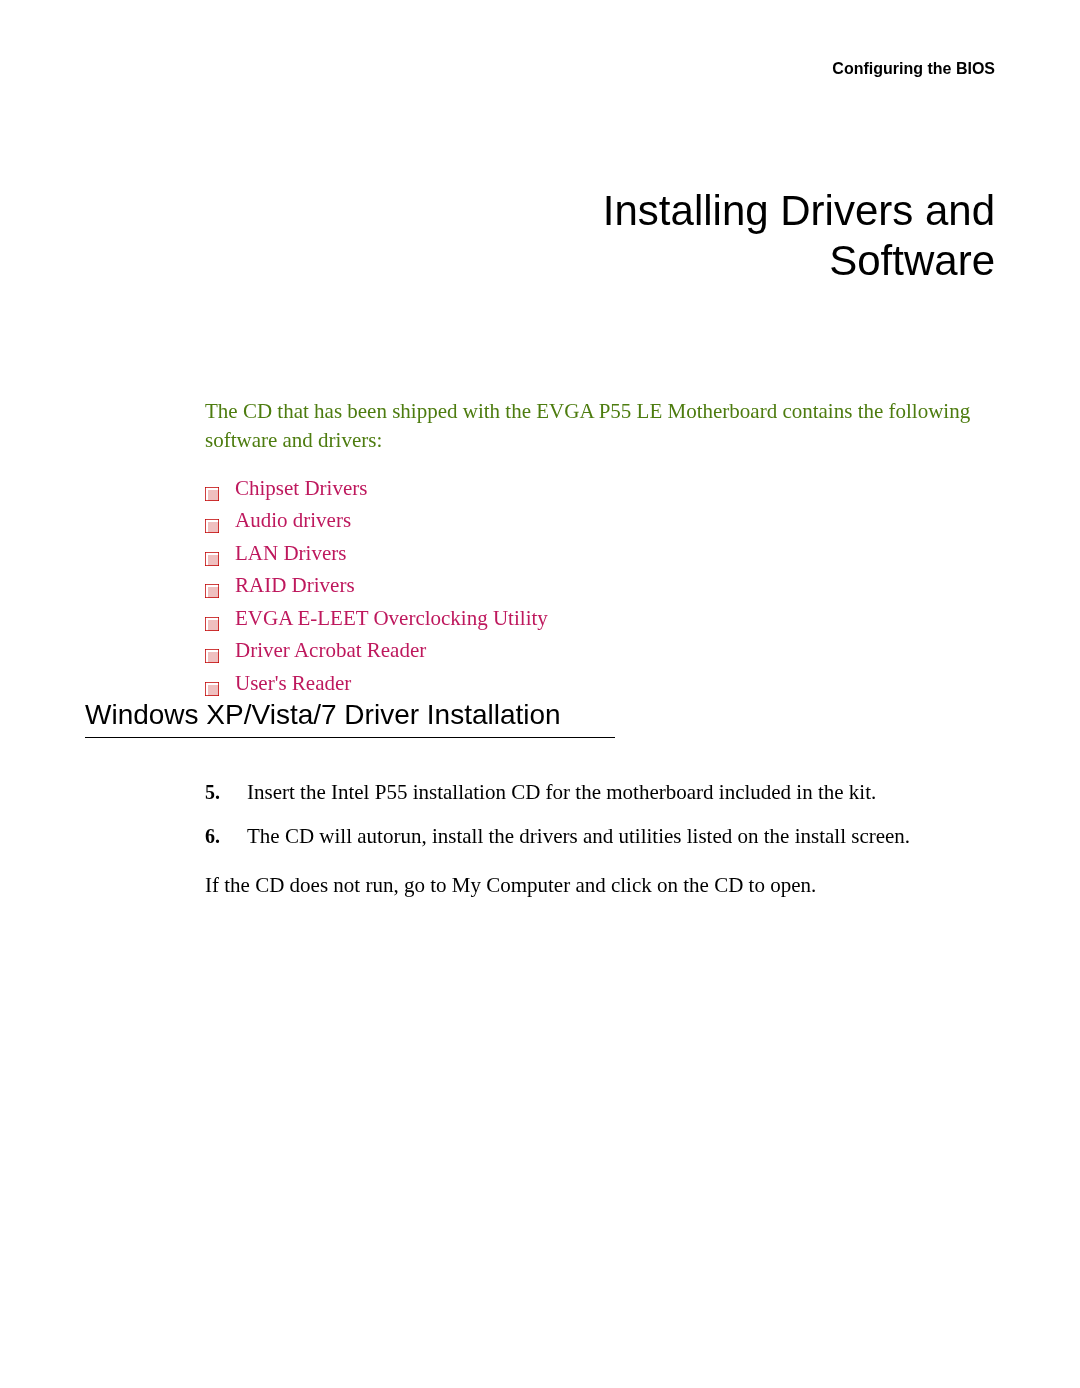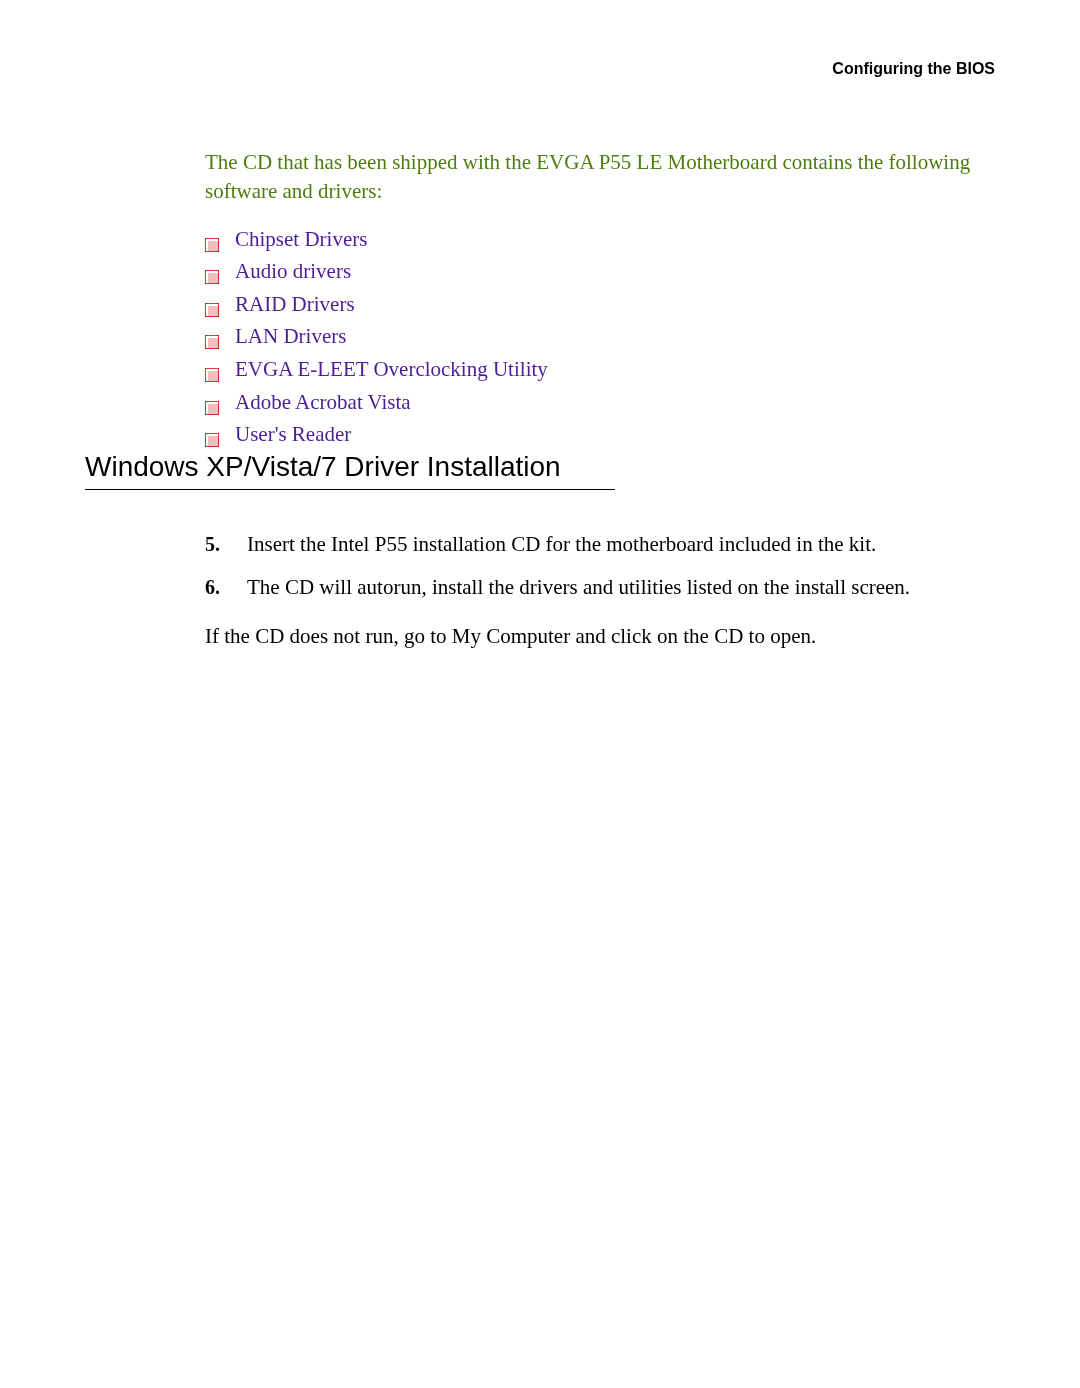--- a/index.html
+++ b/index.html
@@ -17,21 +17,21 @@
     }
     .page-container {
       padding: 60px 85px 60px 85px;
     }
     .header-text {
       text-align: right;
       font-family: Arial, Helvetica, sans-serif;
       font-size: 16px;
       font-weight: 600;
       color: #000000;
-      margin-bottom: 70px;
+      margin-bottom: 108px;
     }
     .main-title {
       text-align: right;
       font-family: Arial, Helvetica, sans-serif;
       font-size: 42px;
       font-weight: 400;
       color: #000000;
       line-height: 1.2;
       margin-bottom: 110px;
     }
@@ -43,21 +43,21 @@
       margin-left: 120px;
       margin-bottom: 16px;
     }
     .bullet-list {
       list-style: none;
       margin-left: 120px;
     }
     .bullet-item {
       font-family: Garamond, Georgia, serif;
       font-size: 21px;
-      color: #4c1d95;
+      color: #be185d;
       line-height: 1.55;
       padding-left: 30px;
       position: relative;
     }
     .bullet-marker {
       position: absolute;
       left: 0;
       top: 6px;
       width: 14px;
       height: 14px;
@@ -110,20 +110,24 @@
       margin-top: 20px;
     }
   </style>
 </head>
 <body>
 
 <div class="page-container">
 
   <div class="header-text">Configuring the BIOS</div>
 
+  <h1 class="main-title">
+    <span>Installing Drivers and</span><br>
+    <span>Software</span>
+  </h1>
 
   <p class="intro-text">The CD that has been shipped with the EVGA P55 LE Motherboard contains the following software and drivers:</p>
 
   <ul class="bullet-list">
     <li class="bullet-item">
       <span class="bullet-marker">
         <svg viewBox="0 0 14 14">
             <rect x="0" y="0" width="14" height="14" fill="none" stroke="#C00000" stroke-width="1.5"></rect>
             <rect x="3" y="3" width="11" height="11" fill="#C00000" fill-opacity="0.25"></rect>
           </svg>
@@ -139,48 +143,48 @@
       </span>
       <span>Audio drivers</span>
     </li>
     <li class="bullet-item">
       <span class="bullet-marker">
         <svg viewBox="0 0 14 14">
             <rect x="0" y="0" width="14" height="14" fill="none" stroke="#C00000" stroke-width="1.5"></rect>
             <rect x="3" y="3" width="11" height="11" fill="#C00000" fill-opacity="0.25"></rect>
           </svg>
       </span>
+      <span>LAN Drivers</span>
+    </li>
+    <li class="bullet-item">
+      <span class="bullet-marker">
+        <svg viewBox="0 0 14 14">
+            <rect x="0" y="0" width="14" height="14" fill="none" stroke="#C00000" stroke-width="1.5"></rect>
+            <rect x="3" y="3" width="11" height="11" fill="#C00000" fill-opacity="0.25"></rect>
+          </svg>
+      </span>
       <span>RAID Drivers</span>
     </li>
     <li class="bullet-item">
       <span class="bullet-marker">
         <svg viewBox="0 0 14 14">
             <rect x="0" y="0" width="14" height="14" fill="none" stroke="#C00000" stroke-width="1.5"></rect>
             <rect x="3" y="3" width="11" height="11" fill="#C00000" fill-opacity="0.25"></rect>
           </svg>
       </span>
-      <span>LAN Drivers</span>
-    </li>
-    <li class="bullet-item">
-      <span class="bullet-marker">
-        <svg viewBox="0 0 14 14">
-            <rect x="0" y="0" width="14" height="14" fill="none" stroke="#C00000" stroke-width="1.5"></rect>
-            <rect x="3" y="3" width="11" height="11" fill="#C00000" fill-opacity="0.25"></rect>
-          </svg>
-      </span>
       <span>EVGA E-LEET Overclocking Utility</span>
     </li>
     <li class="bullet-item">
       <span class="bullet-marker">
         <svg viewBox="0 0 14 14">
             <rect x="0" y="0" width="14" height="14" fill="none" stroke="#C00000" stroke-width="1.5"></rect>
             <rect x="3" y="3" width="11" height="11" fill="#C00000" fill-opacity="0.25"></rect>
           </svg>
       </span>
-      <span>Adobe Acrobat Vista</span>
+      <span>Driver Acrobat Reader</span>
     </li>
     <li class="bullet-item">
       <span class="bullet-marker">
         <svg viewBox="0 0 14 14">
             <rect x="0" y="0" width="14" height="14" fill="none" stroke="#C00000" stroke-width="1.5"></rect>
             <rect x="3" y="3" width="11" height="11" fill="#C00000" fill-opacity="0.25"></rect>
           </svg>
       </span>
       <span>User's Reader</span>
     </li>

